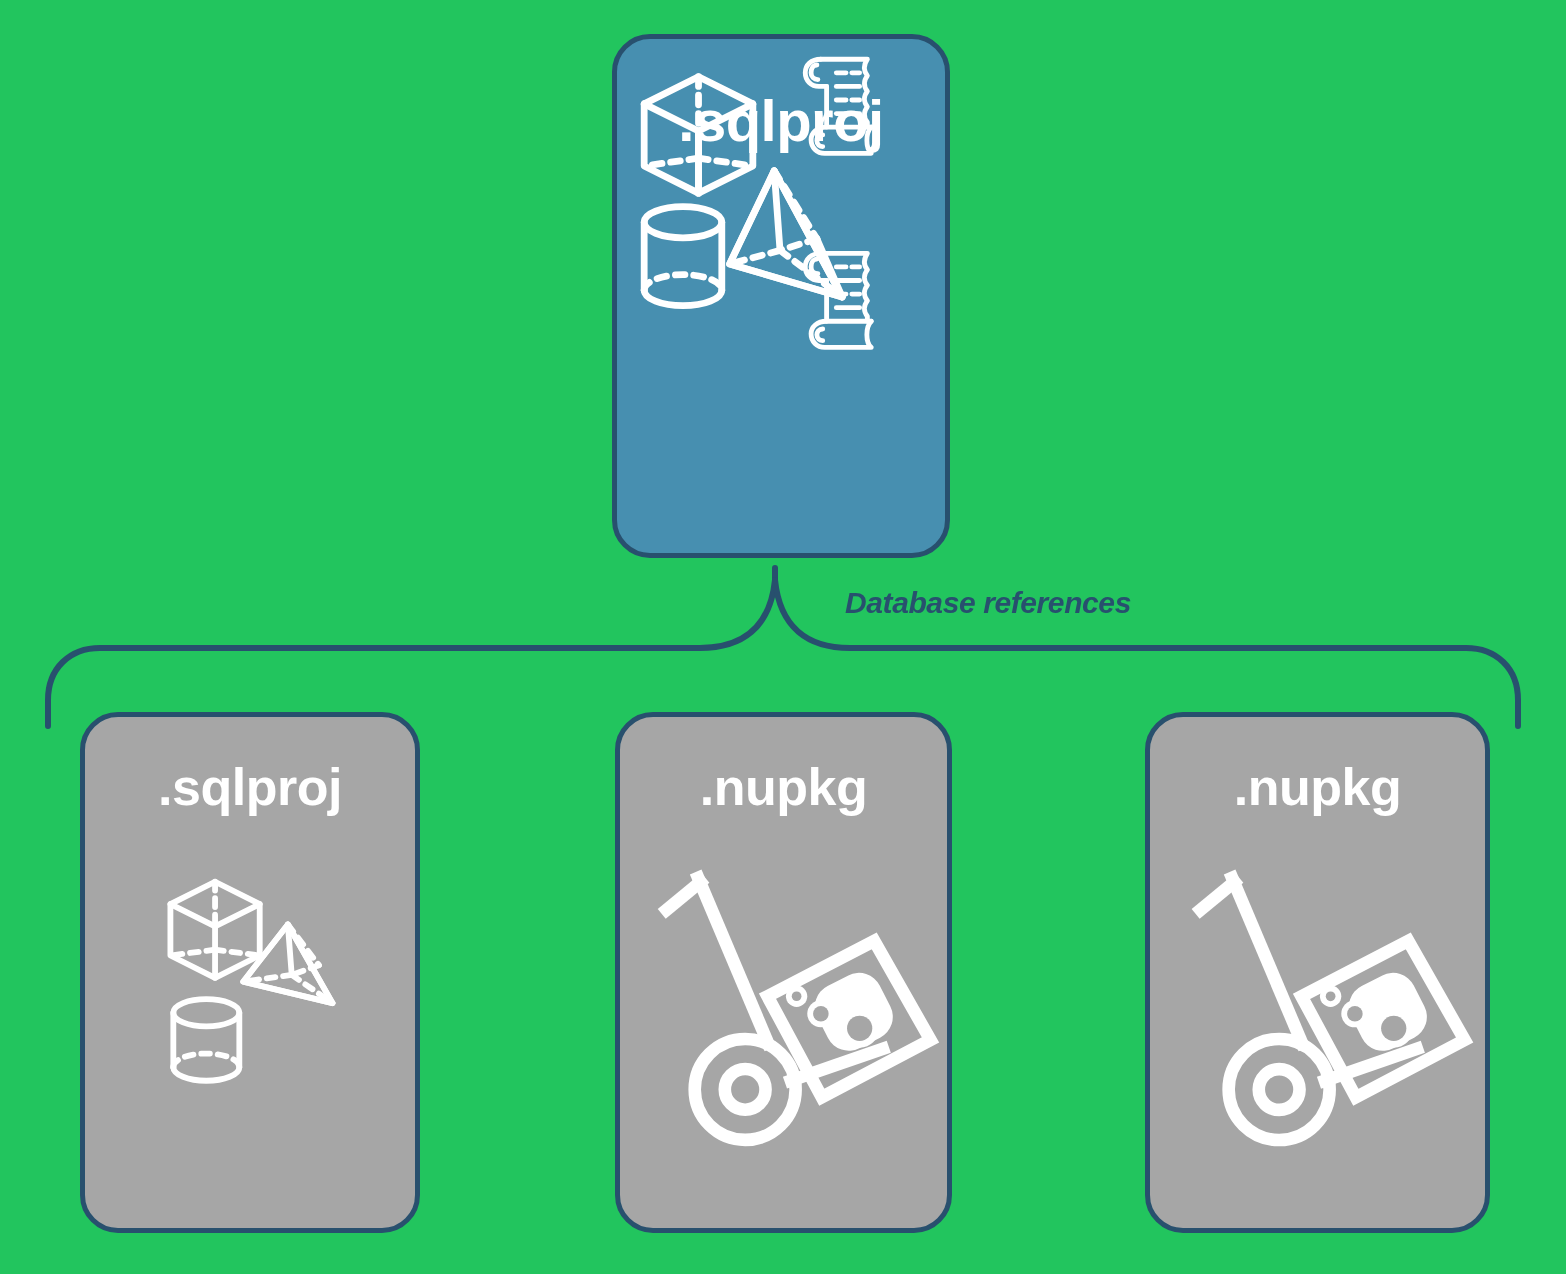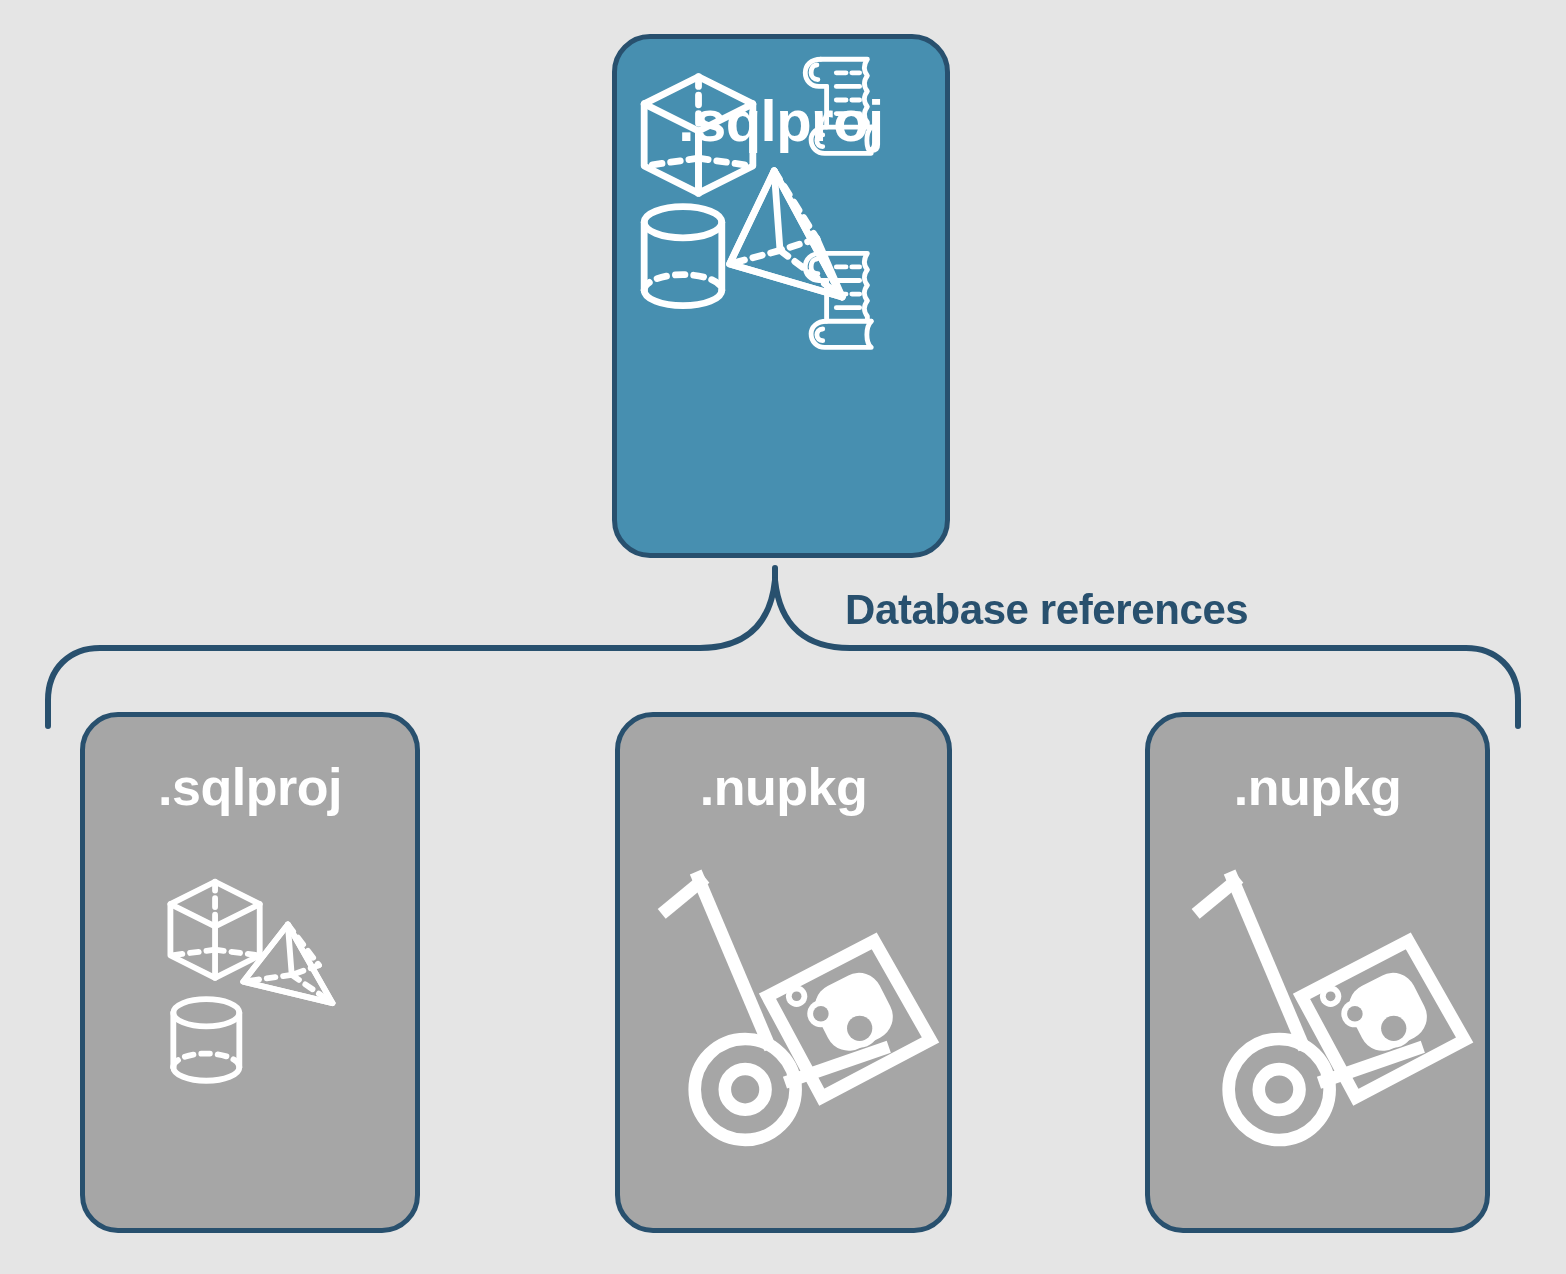--- a/index.html
+++ b/index.html
@@ -7,21 +7,21 @@
     padding: 0;
     background: #ffffff;
   }
   body {
     font-family: "Liberation Sans", sans-serif;
   }
   #stage {
     position: relative;
     width: 1566px;
     height: 1274px;
-    background: #e5e5e5;
+    background: #22c55e;
     overflow: hidden;
   }
   .node-box {
     position: absolute;
     box-sizing: border-box;
     border: 5px solid #28506E;
     border-radius: 38px;
   }
   .node-box.accent { background: #478FB0; }
   .node-box.muted  { background: #A6A6A6; }
@@ -52,23 +52,24 @@
     left: 0;
     top: 0;
     width: 1566px;
     height: 1274px;
     pointer-events: none;
   }
   .bracket-label {
     position: absolute;
     color: #28506E;
     font-weight: bold;
-    font-size: 42px;
+    font-size: 30px;
     letter-spacing: -0.4px;
     white-space: nowrap;
+    font-style: italic;
   }
 </style>
 </head>
 <body>
 
 <div id="stage">
 
   <div class="node-box accent" style="left:612px; top:34px; width:338px; height:524px;">
     <div class="node-title big">.sqlproj</div>
 

